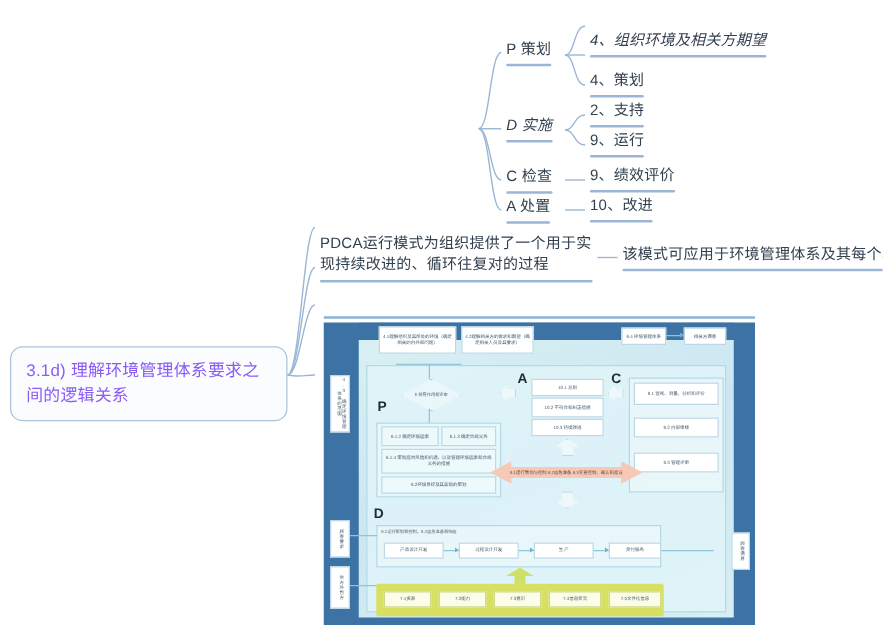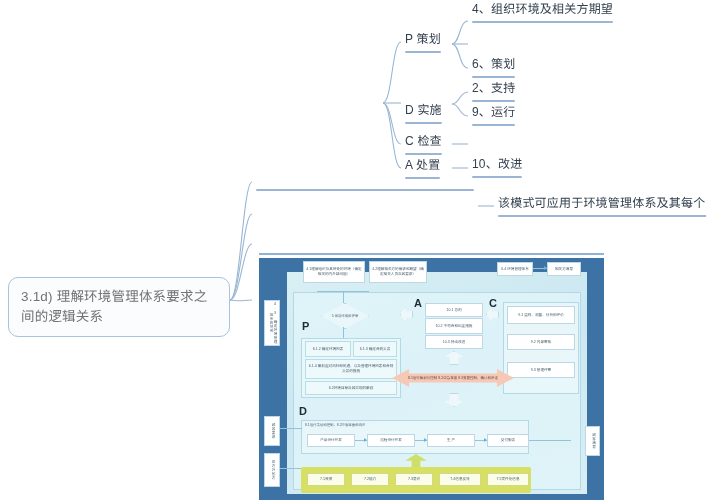--- a/index.html
+++ b/index.html
@@ -20,21 +20,21 @@
     position:absolute;
     left:8px;top:277px;
     width:222px;
     box-sizing:border-box;
     padding:9px 12px 10px 12px;
     border:1px solid #a9c3dd;
     border-radius:10px;
     background:#fafcfe;
     font-size:13.5px;
     line-height:1.45;
-    color:#737373;
+    color:#8b5cf6;
     letter-spacing:.2px;
   }
 
   
   .topic{
     position:absolute;
     white-space:nowrap;
     font-size:12px;
     line-height:1.45;
     color:#33414f;
@@ -190,60 +190,65 @@
 
   <div class="root-node">
     <span>3.1d) 理解环境管理体系要求之间的逻辑关系</span>
   </div>
 
   <div class="topic u-full" style="left:252px;top:89px;">
     <span class="ul"></span>
   </div>
 
   <div class="topic wrap u-full" style="left:252px;top:186px;width:218px;">
+    <span>PDCA运行模式为组织提供了一个用于实现持续改进的、循环往复对的过程</span>
     <span class="ul"></span>
   </div>
 
   <div class="topic u-full" style="left:494px;top:195px;">
     <span>该模式可应用于环境管理体系及其每个单独要素</span>
     <span class="ul"></span>
   </div>
 
 
   <div class="topic" style="left:401px;top:31px;">
     <span>P 策划</span>
     <span class="ul"></span>
   </div>
-  <div class="topic" style="left:401px;top:102px;">
+  <div class="topic" style="left:401px;top:92px;font-style:italic;">
     <span>D 实施</span>
     <span class="ul"></span>
   </div>
   <div class="topic" style="left:401px;top:133px;">
     <span>C 检查</span>
     <span class="ul"></span>
   </div>
   <div class="topic" style="left:401px;top:157px;text-align:right;">
     <span>A 处置</span>
     <span class="ul"></span>
   </div>
 
-  <div class="topic" style="left:468px;top:1px;">
+  <div class="topic" style="left:468px;top:24px;font-style:italic;">
     <span>4、组织环境及相关方期望</span>
     <span class="ul"></span>
   </div>
   <div class="topic" style="left:468px;top:56px;">
-    <span>6、策划</span>
+    <span>4、策划</span>
     <span class="ul"></span>
   </div>
   <div class="topic" style="left:468px;top:80px;">
     <span>2、支持</span>
     <span class="ul"></span>
   </div>
   <div class="topic" style="left:468px;top:104px;">
     <span>9、运行</span>
+    <span class="ul"></span>
+  </div>
+  <div class="topic" style="left:468px;top:132px;">
+    <span>9、绩效评价</span>
     <span class="ul"></span>
   </div>
   <div class="topic" style="left:468px;top:156px;">
     <span>10、改进</span>
     <span class="ul"></span>
   </div>
 
   <div class="chart-wrap">
     <div class="chart">
       <div class="band-top"></div>

